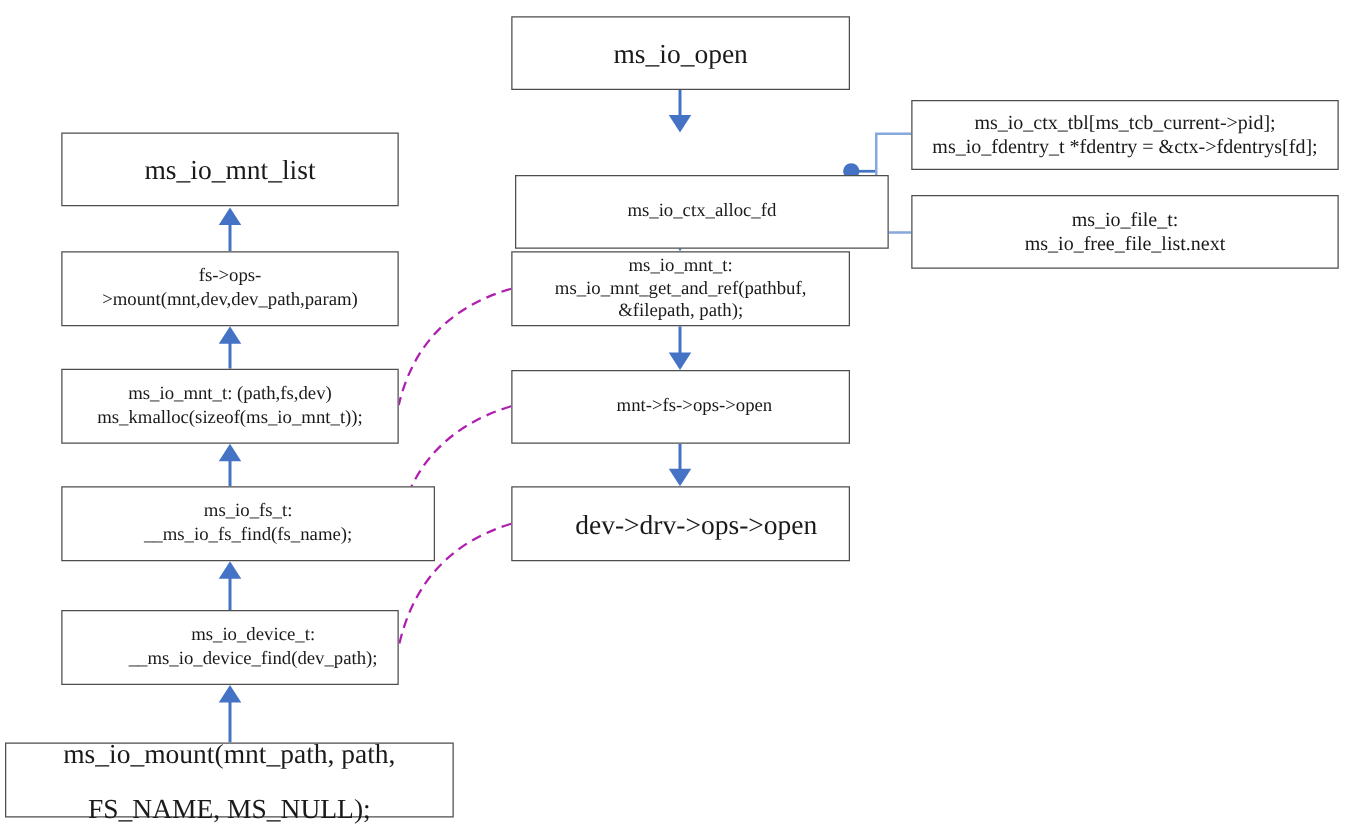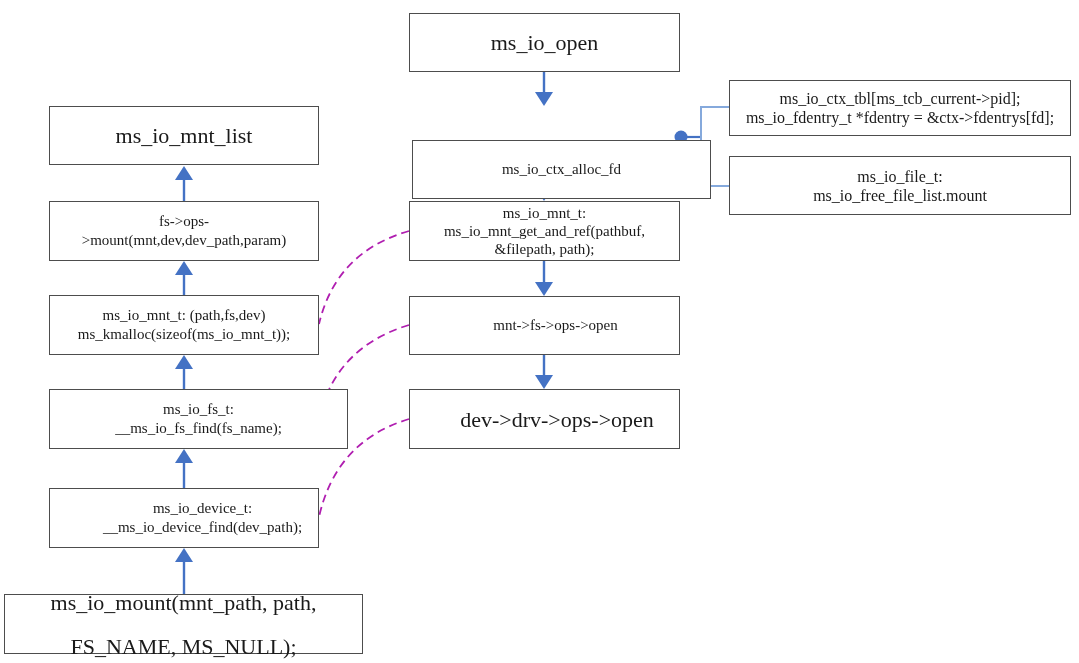--- a/index.html
+++ b/index.html
@@ -147,16 +147,16 @@
     <div>FS_NAME, MS_NULL);</div>
   </div>
 
   <div class="node rightbox" style="left:729px;top:80px;width:342px;height:56px;">
     <div>ms_io_ctx_tbl[ms_tcb_current-&gt;pid];</div>
     <div>ms_io_fdentry_t *fdentry = &amp;ctx-&gt;fdentrys[fd];</div>
   </div>
 
   <div class="node rightbox" style="left:729px;top:156px;width:342px;height:59px;">
     <div>ms_io_file_t:</div>
-    <div>ms_io_free_file_list.mount</div>
+    <div>ms_io_free_file_list.next</div>
   </div>
 
 </div>
 
 </body></html>

